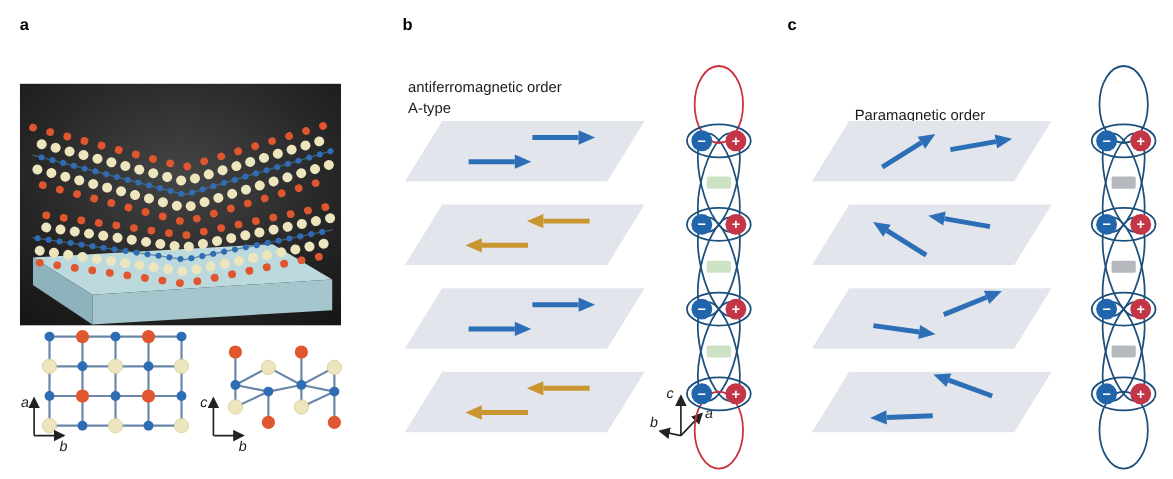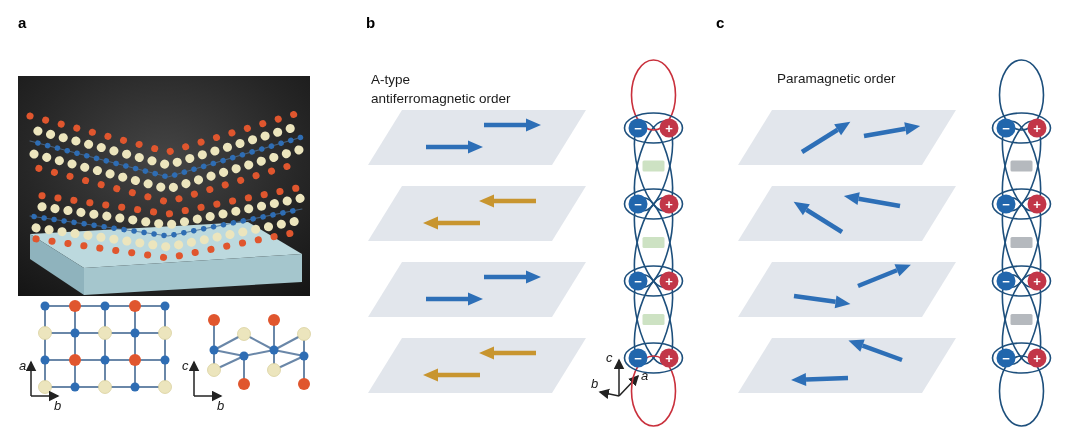--- a/index.html
+++ b/index.html
@@ -157,22 +157,22 @@
       <line class="axline" x1="176" y1="100" x2="176" y2="66" marker-end="url(#axh)"></line>
       <line class="axline" x1="176" y1="100" x2="203" y2="100" marker-end="url(#axh)"></line>
       <text class="axlbl" x="164" y="74">c</text>
       <text class="axlbl" x="199" y="114">b</text>
     </g>
   </svg>
 
   <div class="plabel" style="left:366px;top:14px">b</div>
 
   <div class="caption" style="left:371px;top:71px">
+    <div>antiferromagnetic order</div>
     <div>A-type</div>
-    <div>antiferromagnetic order</div>
   </div>
 
   <svg class="abs" style="left:368px;top:100px" width="230" height="300" viewBox="0 0 230 300">
     <g transform="translate(0,10)">
       <polygon class="plane" points="34,0 218,0 184,55 0,55"></polygon>
       <g transform="translate(116,15)">
           <g class="arrow" style="color: rgb(45, 111, 183);">
             <line x1="0" y1="0" x2="42" y2="0"></line>
             <polygon points="42,-6.5 57,0 42,6.5"></polygon>
           </g>
@@ -275,21 +275,21 @@
         <text class="sign" x="61" y="237.6">+</text>
       <circle class="ecirc" cx="30" cy="310" r="9.5"></circle>
         <text class="sign" x="30" y="314.6">−</text>
       <circle class="hcirc" cx="61" cy="310" r="9.5"></circle>
         <text class="sign" x="61" y="314.6">+</text>
     </g>
   </svg>
 
   <div class="plabel" style="left:716px;top:14px">c</div>
 
-  <div class="caption" style="left:777px;top:70px">Paramagnetic order</div>
+  <div class="caption" style="left:777px;top:96px">Paramagnetic order</div>
 
   <svg class="abs" style="left:738px;top:100px" width="230" height="300" viewBox="0 0 230 300">
     <g transform="translate(0,10)">
       <polygon class="plane" points="34,0 218,0 184,55 0,55"></polygon>
       <g transform="translate(64,42) rotate(-32)">
           <g class="arrow" style="color: rgb(45, 111, 183);">
             <line x1="0" y1="0" x2="42" y2="0"></line>
             <polygon points="42,-6.5 57,0 42,6.5"></polygon>
           </g>
         </g>

